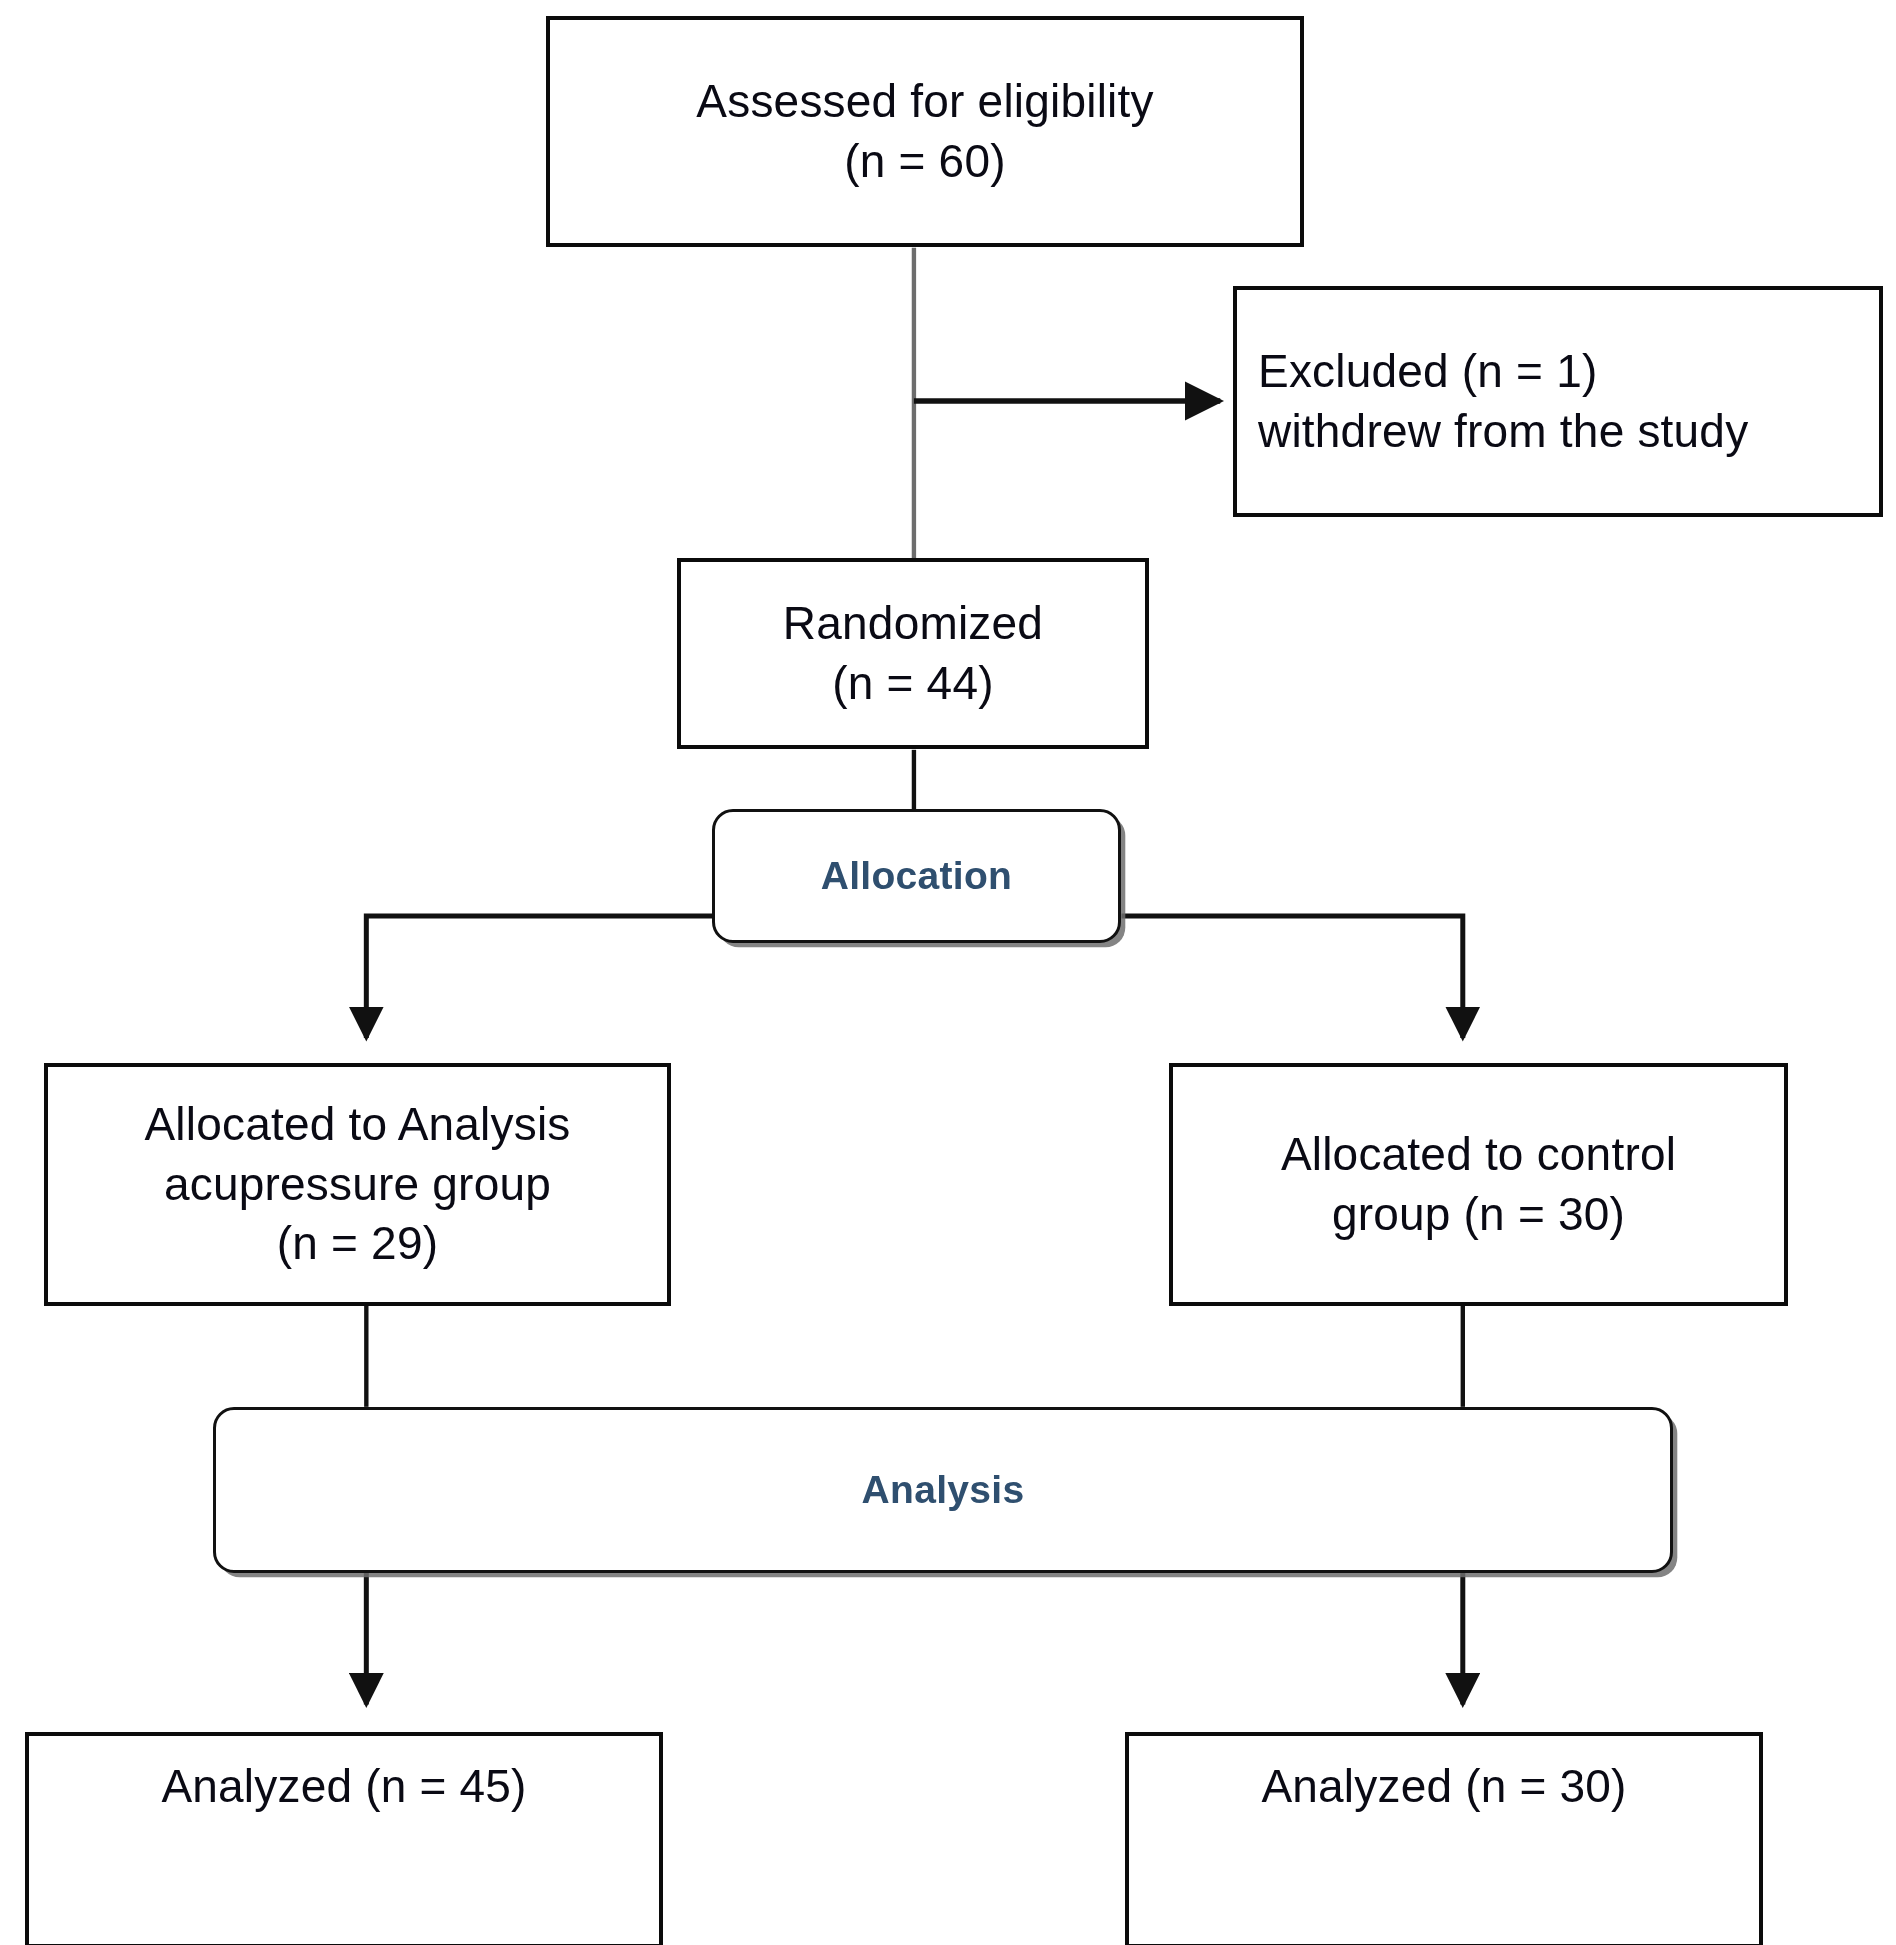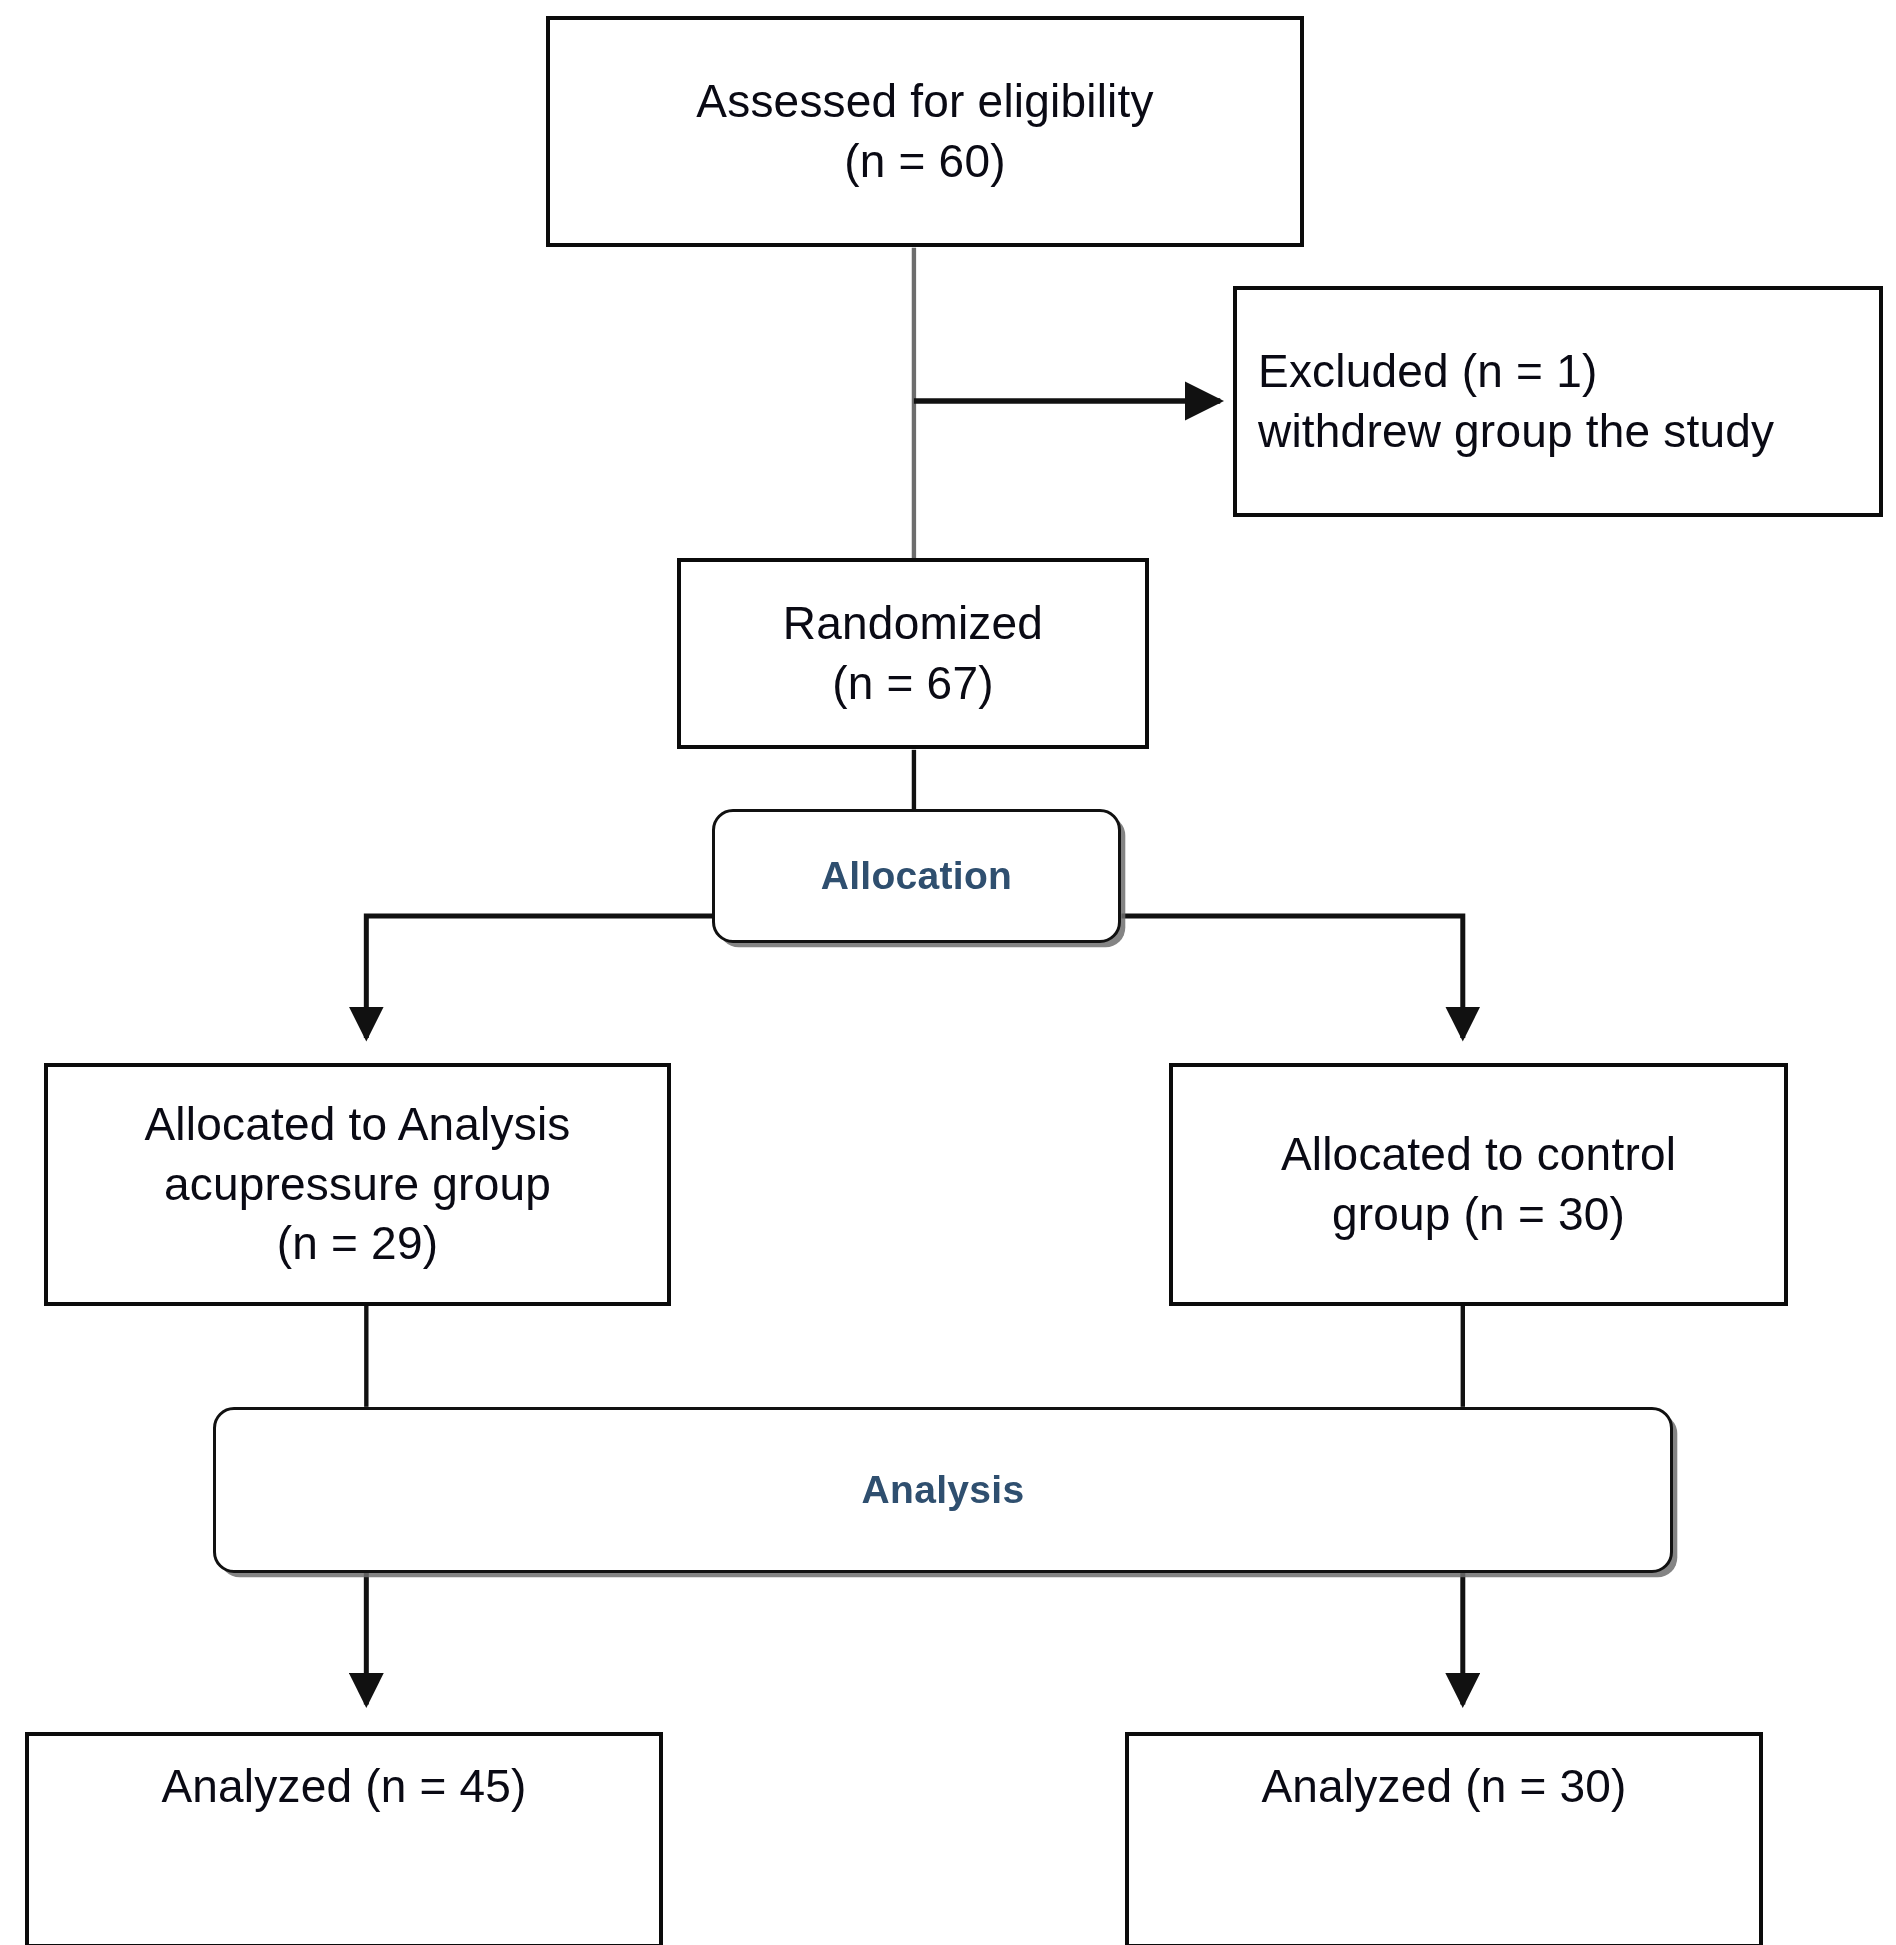--- a/index.html
+++ b/index.html
@@ -116,26 +116,26 @@
     <line x1="2340" y1="2490" x2="2340" y2="2726" stroke="#111111" stroke-width="8" marker-end="url(#arrow-head)"></line>
   </svg>
 
   <div class="node-box" id="box-assessed">
     <span class="line">Assessed for eligibility</span>
     <span class="line">(n = 60)</span>
   </div>
 
   <div class="node-box align-left" id="box-excluded">
     <span class="line">Excluded (n = 1)</span>
-    <span class="line">withdrew group the study</span>
+    <span class="line">withdrew from the study</span>
   </div>
 
   <div class="node-box" id="box-randomized">
     <span class="line">Randomized</span>
-    <span class="line">(n = 67)</span>
+    <span class="line">(n = 44)</span>
   </div>
 
   <div class="stage-box" id="stage-allocation">
     <span>Allocation</span>
   </div>
 
   <div class="node-box" id="box-alloc-left">
     <span class="line">Allocated to Analysis</span>
     <span class="line">acupressure group</span>
     <span class="line">(n = 29)</span>

